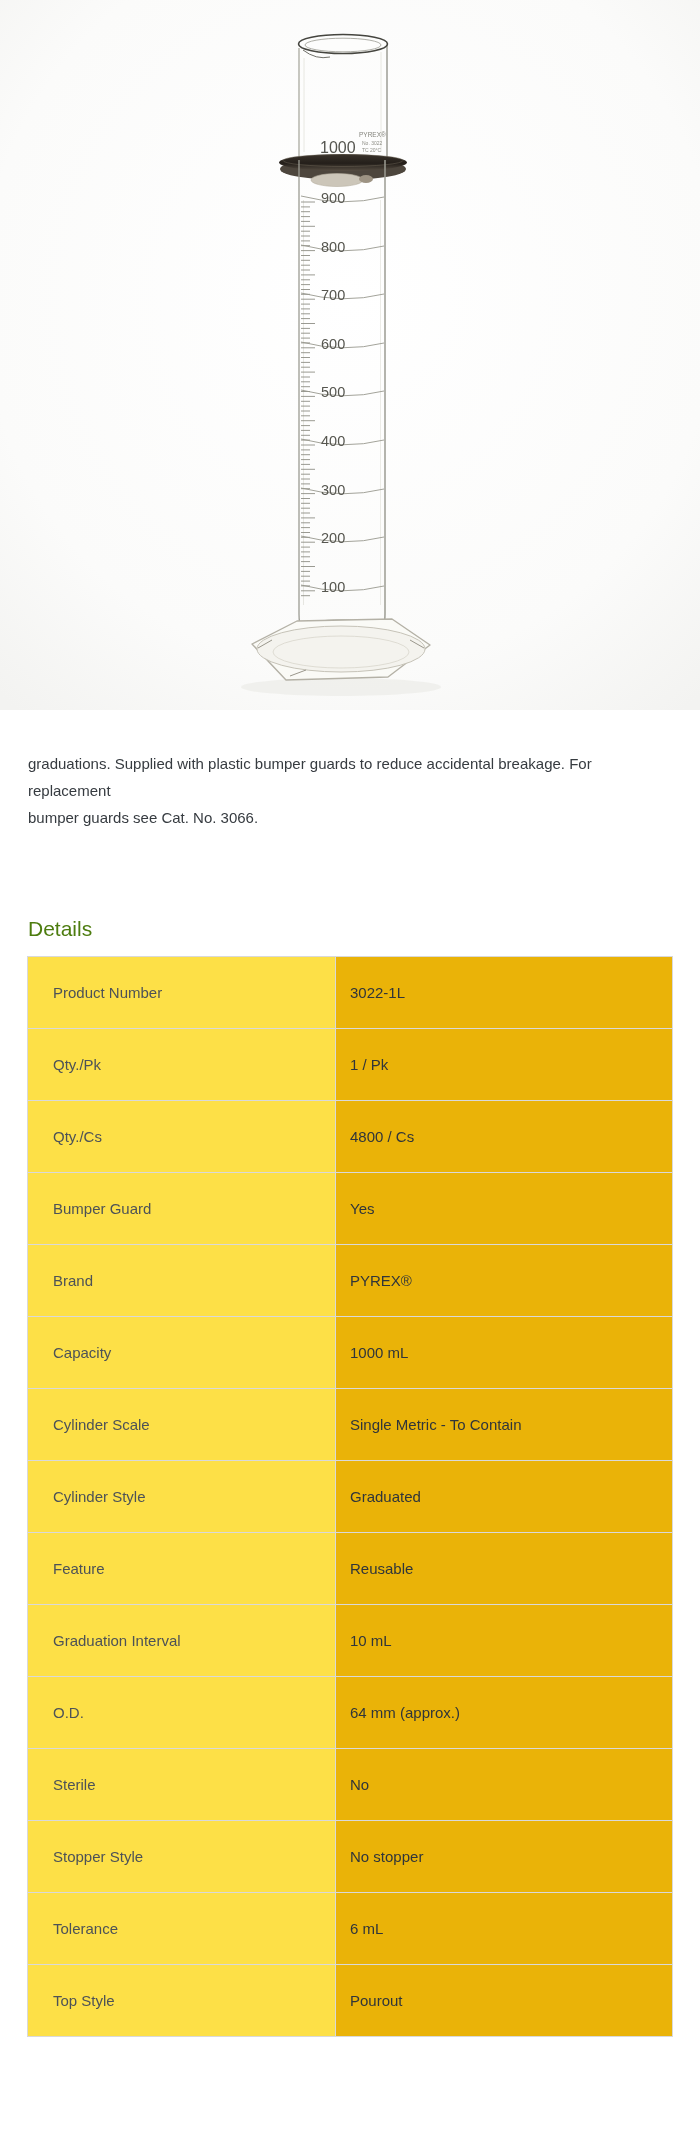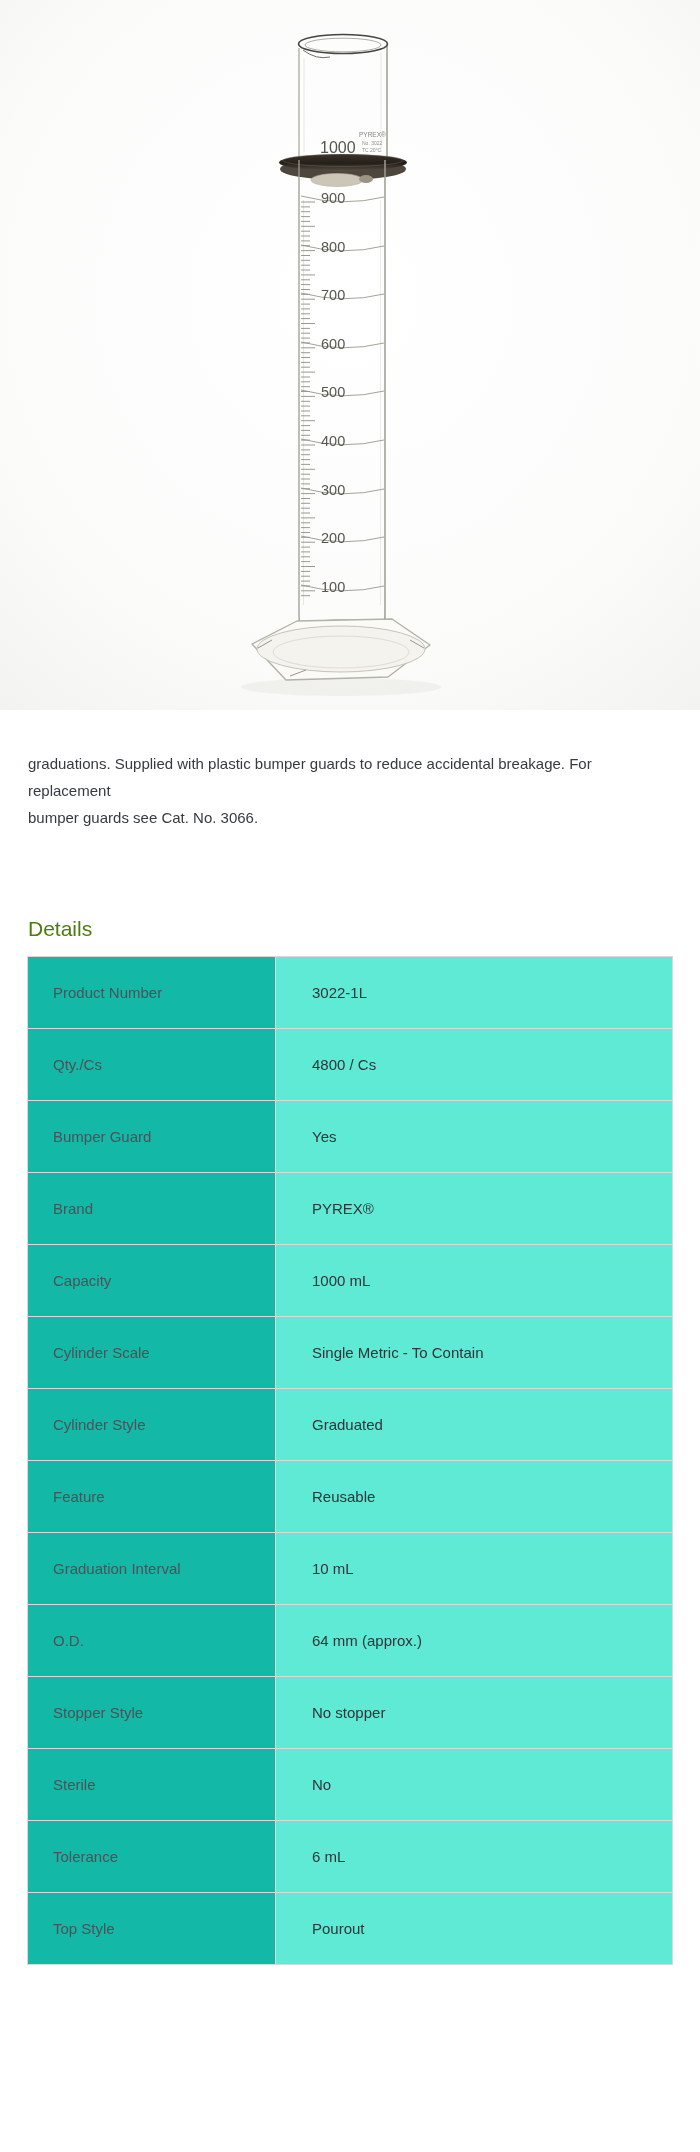--- a/index.html
+++ b/index.html
@@ -38,29 +38,29 @@
     width: 646px;
     border-collapse: collapse;
     font-size: 15px;
   }
   table.details-table td {
     border: 1px solid #d9d9d9;
     height: 72px;
     vertical-align: middle;
   }
   td.spec-label {
-    width: 248px;
-    background: #14b8a6;
+    width: 308px;
+    background: #fde047;
     color: #4d5257;
     padding-left: 25px;
   }
   td.spec-value {
-    background: #5eead4;
+    background: #eab308;
     color: #30353a;
-    padding-left: 36px;
+    padding-left: 14px;
   }
 </style>
 </head>
 <body>
 
 <div class="photo">
   <svg width="700" height="710" viewBox="0 0 700 710">
     <defs>
       <radialGradient id="bg" cx="50%" cy="42%" r="75%">
         <stop offset="0%" stop-color="#ffffff"></stop>
@@ -142,20 +142,24 @@
 
 <h2 class="details-heading">Details</h2>
 
 <table class="details-table">
   <tbody>
     <tr>
       <td class="spec-label">Product Number</td>
       <td class="spec-value">3022-1L</td>
     </tr>
     <tr>
+      <td class="spec-label">Qty./Pk</td>
+      <td class="spec-value">1 / Pk</td>
+    </tr>
+    <tr>
       <td class="spec-label">Qty./Cs</td>
       <td class="spec-value">4800 / Cs</td>
     </tr>
     <tr>
       <td class="spec-label">Bumper Guard</td>
       <td class="spec-value">Yes</td>
     </tr>
     <tr>
       <td class="spec-label">Brand</td>
       <td class="spec-value">PYREX®</td>
@@ -178,28 +182,28 @@
     </tr>
     <tr>
       <td class="spec-label">Graduation Interval</td>
       <td class="spec-value">10 mL</td>
     </tr>
     <tr>
       <td class="spec-label">O.D.</td>
       <td class="spec-value">64 mm (approx.)</td>
     </tr>
     <tr>
+      <td class="spec-label">Sterile</td>
+      <td class="spec-value">No</td>
+    </tr>
+    <tr>
       <td class="spec-label">Stopper Style</td>
       <td class="spec-value">No stopper</td>
     </tr>
     <tr>
-      <td class="spec-label">Sterile</td>
-      <td class="spec-value">No</td>
-    </tr>
-    <tr>
       <td class="spec-label">Tolerance</td>
       <td class="spec-value">6 mL</td>
     </tr>
     <tr>
       <td class="spec-label">Top Style</td>
       <td class="spec-value">Pourout</td>
     </tr>
   </tbody>
 </table>
 

